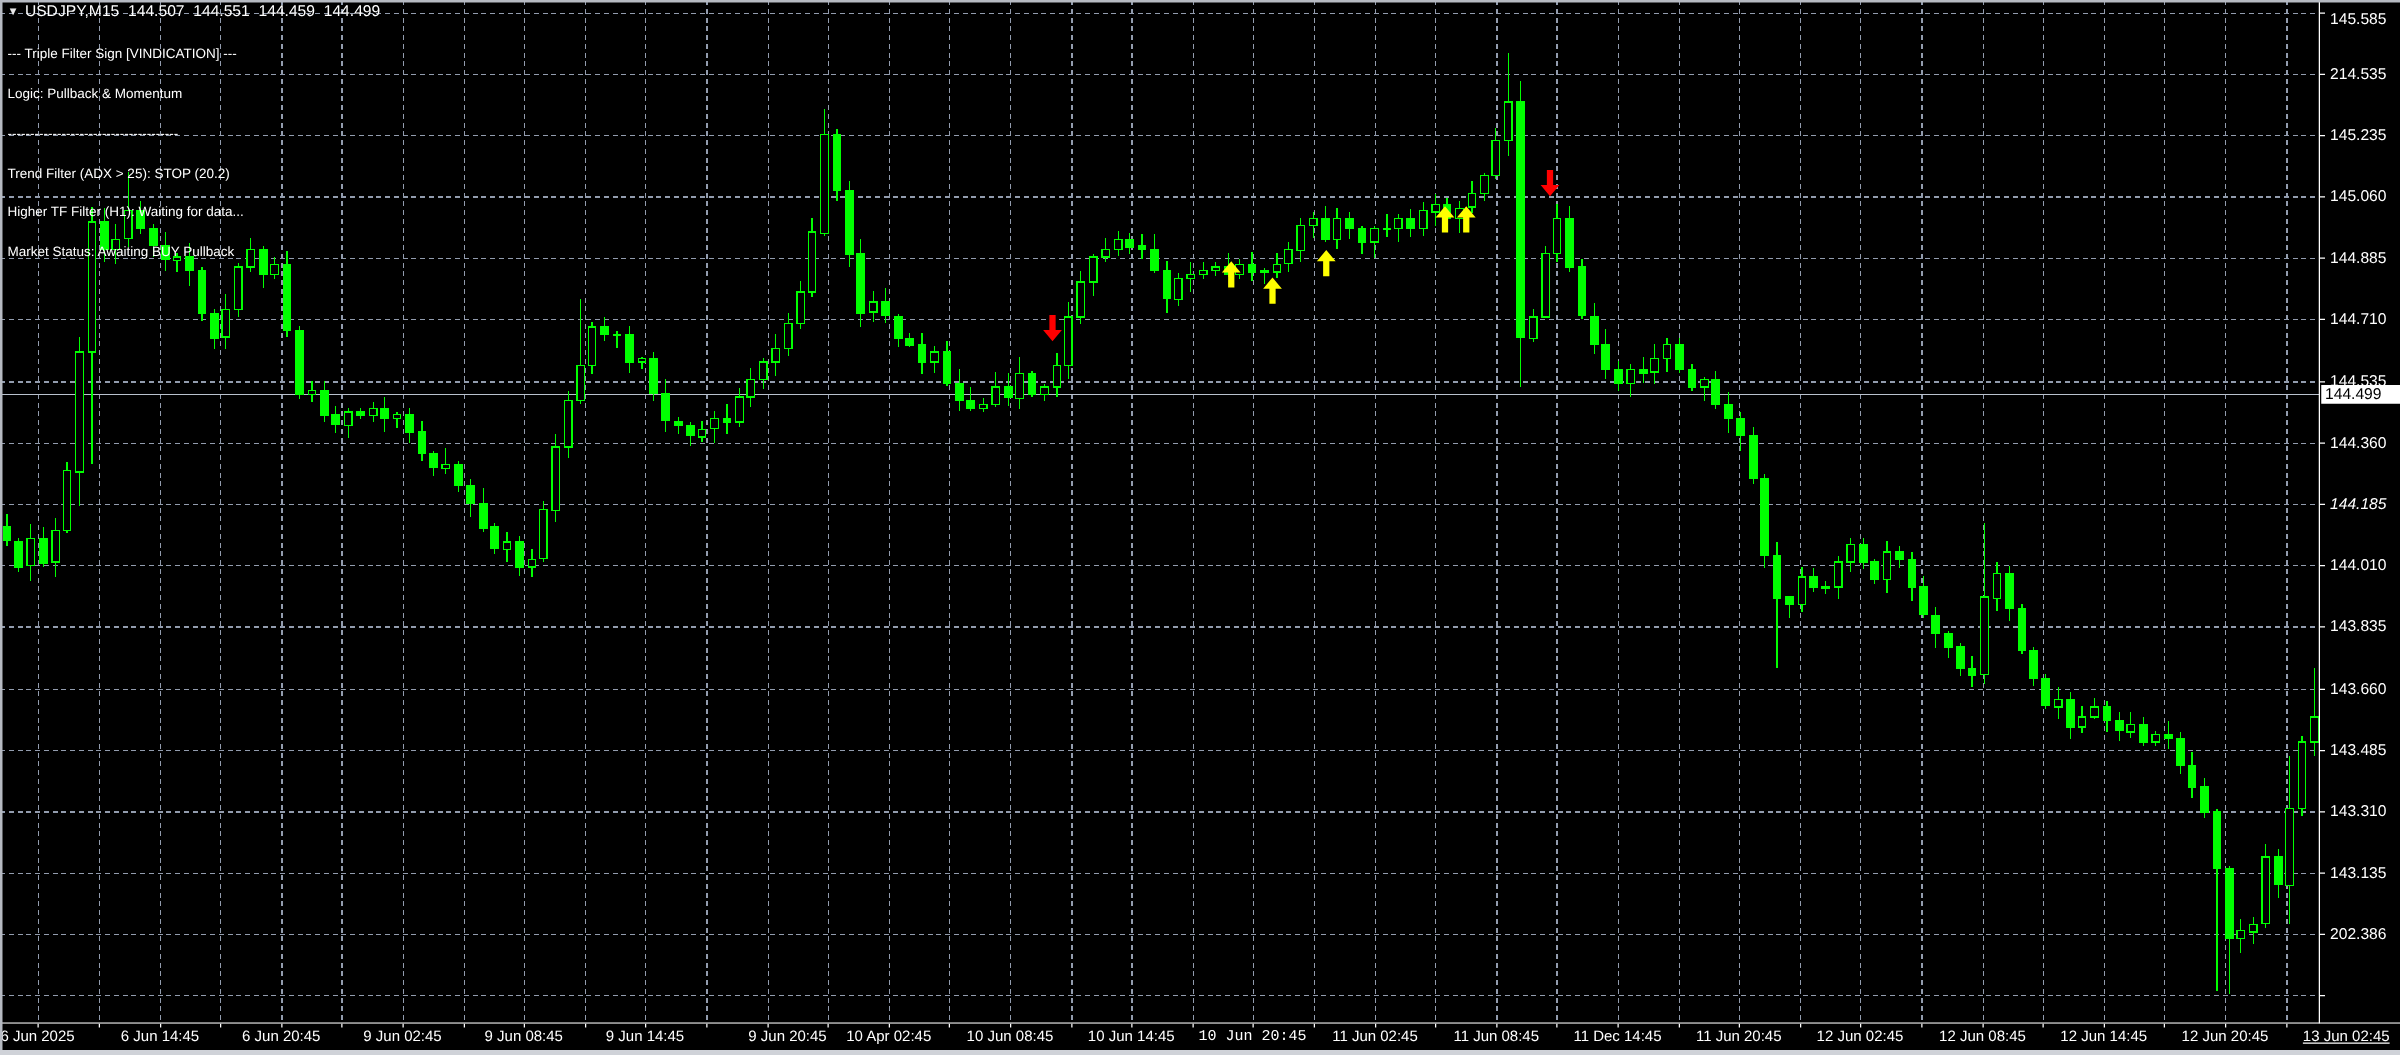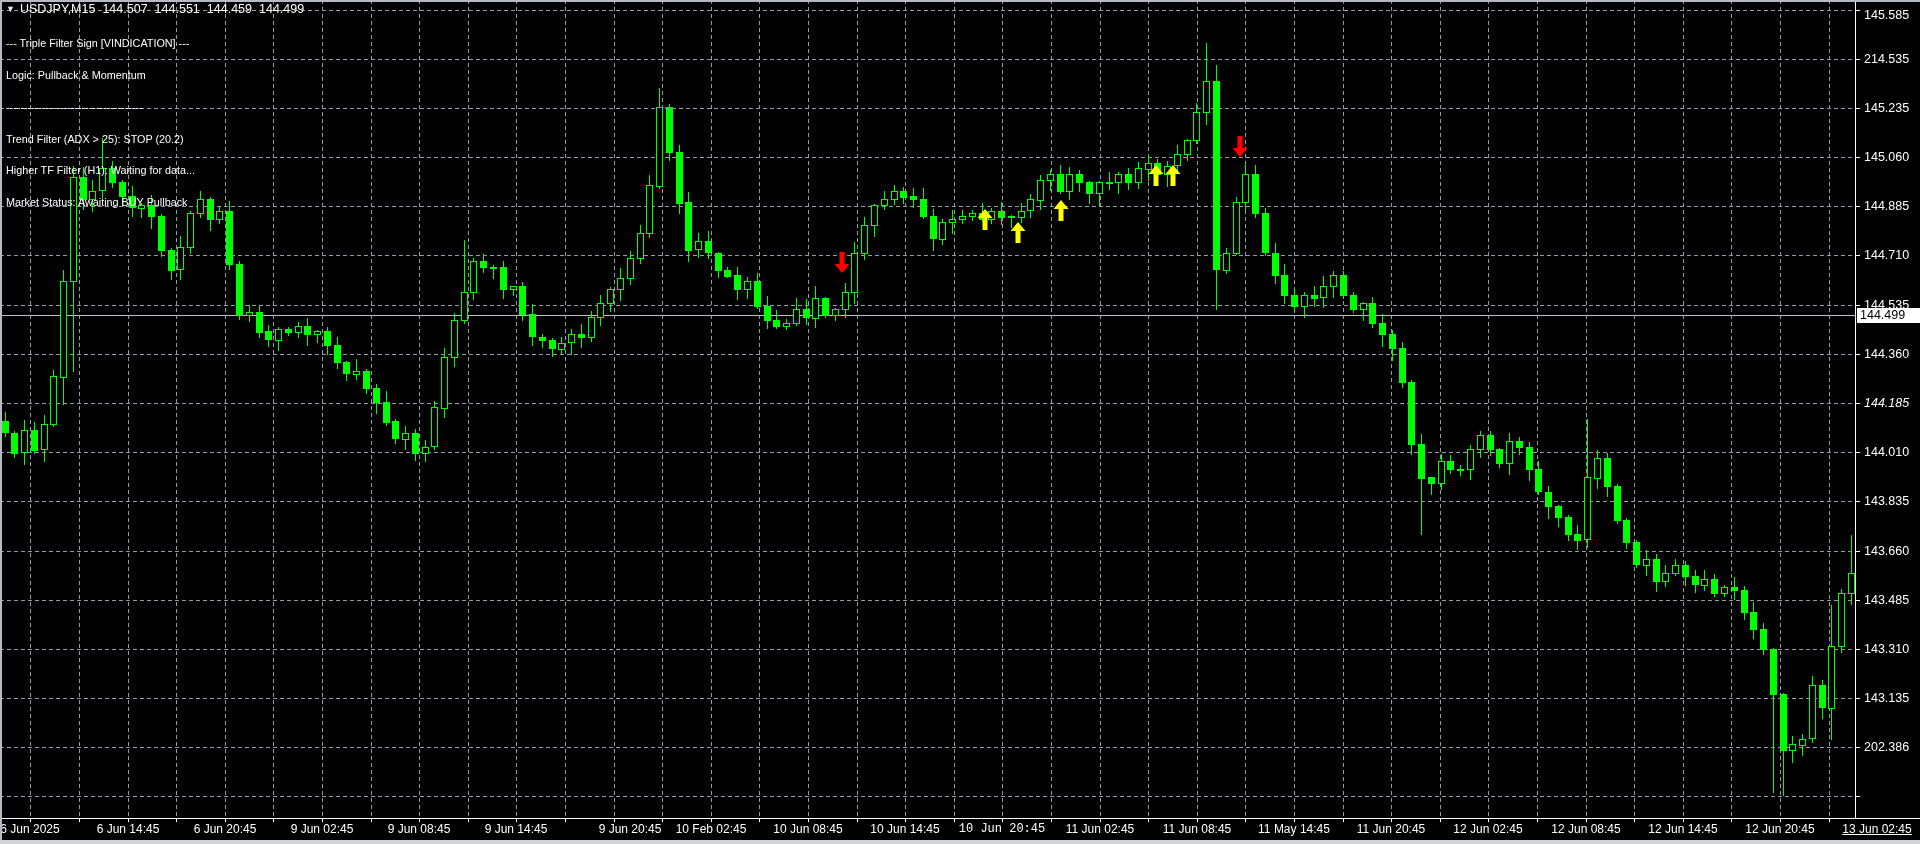--- a/index.html
+++ b/index.html
@@ -564,27 +564,27 @@
       <div class="time-tick" style="left: 1731px;"></div>
       <div class="time-tick" style="left: 1780px;"></div>
       <div class="time-tick" style="left: 1829px;"></div>
       <div class="time-label" style="left: 30px;">6 Jun 2025</div>
       <div class="time-label" style="left: 128px;">6 Jun 14:45</div>
       <div class="time-label" style="left: 225px;">6 Jun 20:45</div>
       <div class="time-label" style="left: 322px;">9 Jun 02:45</div>
       <div class="time-label" style="left: 419px;">9 Jun 08:45</div>
       <div class="time-label" style="left: 516px;">9 Jun 14:45</div>
       <div class="time-label" style="left: 614px; margin-left: 16px;">9 Jun 20:45</div>
-      <div class="time-label" style="left: 711px;">10 Feb 02:45</div>
+      <div class="time-label" style="left: 711px;">10 Apr 02:45</div>
       <div class="time-label" style="left: 808px;">10 Jun 08:45</div>
       <div class="time-label" style="left: 905px;">10 Jun 14:45</div>
       <div class="time-label" style="left: 1002px; font-family: Liberation Mono, monospace;">10 Jun 20:45</div>
       <div class="time-label" style="left: 1100px;">11 Jun 02:45</div>
       <div class="time-label" style="left: 1197px;">11 Jun 08:45</div>
-      <div class="time-label" style="left: 1294px;">11 May 14:45</div>
+      <div class="time-label" style="left: 1294px;">11 Dec 14:45</div>
       <div class="time-label" style="left: 1391px;">11 Jun 20:45</div>
       <div class="time-label" style="left: 1488px;">12 Jun 02:45</div>
       <div class="time-label" style="left: 1586px;">12 Jun 08:45</div>
       <div class="time-label" style="left: 1683px;">12 Jun 14:45</div>
       <div class="time-label" style="left: 1780px;">12 Jun 20:45</div>
       <div class="time-label" style="left: 1877px; text-decoration: underline;">13 Jun 02:45</div>
     </div>
 
   <div id="title-overlay">
     <span id="dropdown-icon">▼</span><span class="sym">USDJPY,M15</span><span class="num">144.507</span><span class="num">144.551</span><span class="num">144.459</span><span class="num">144.499</span>

